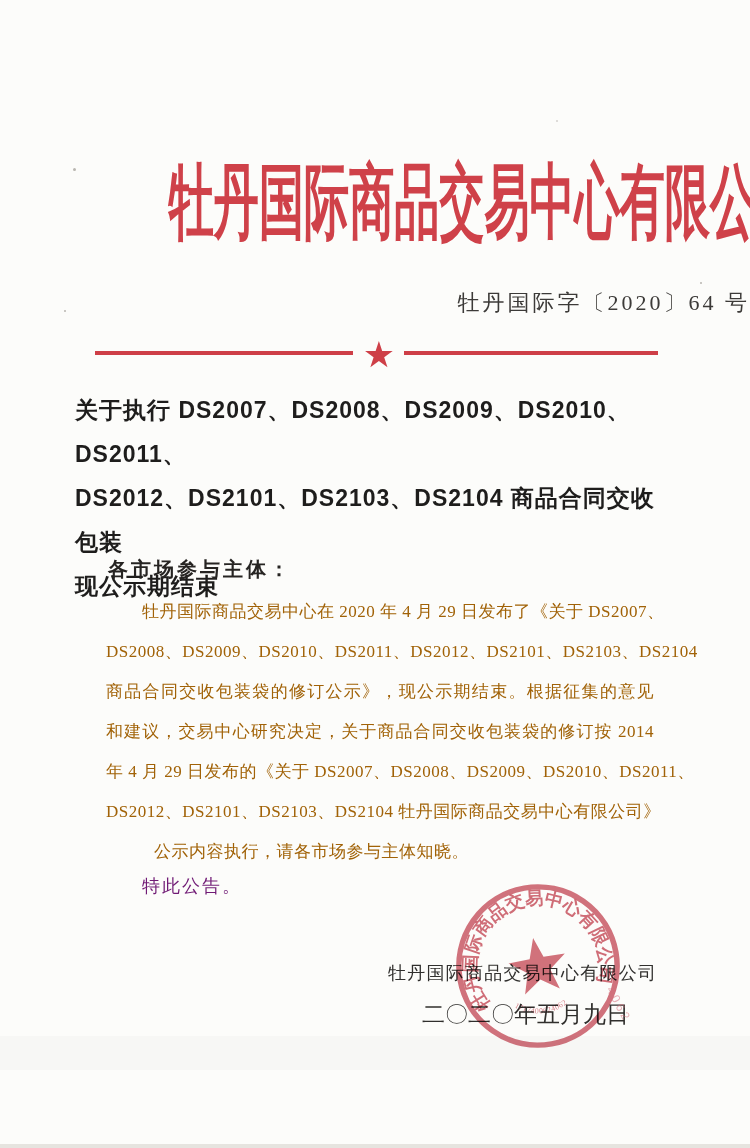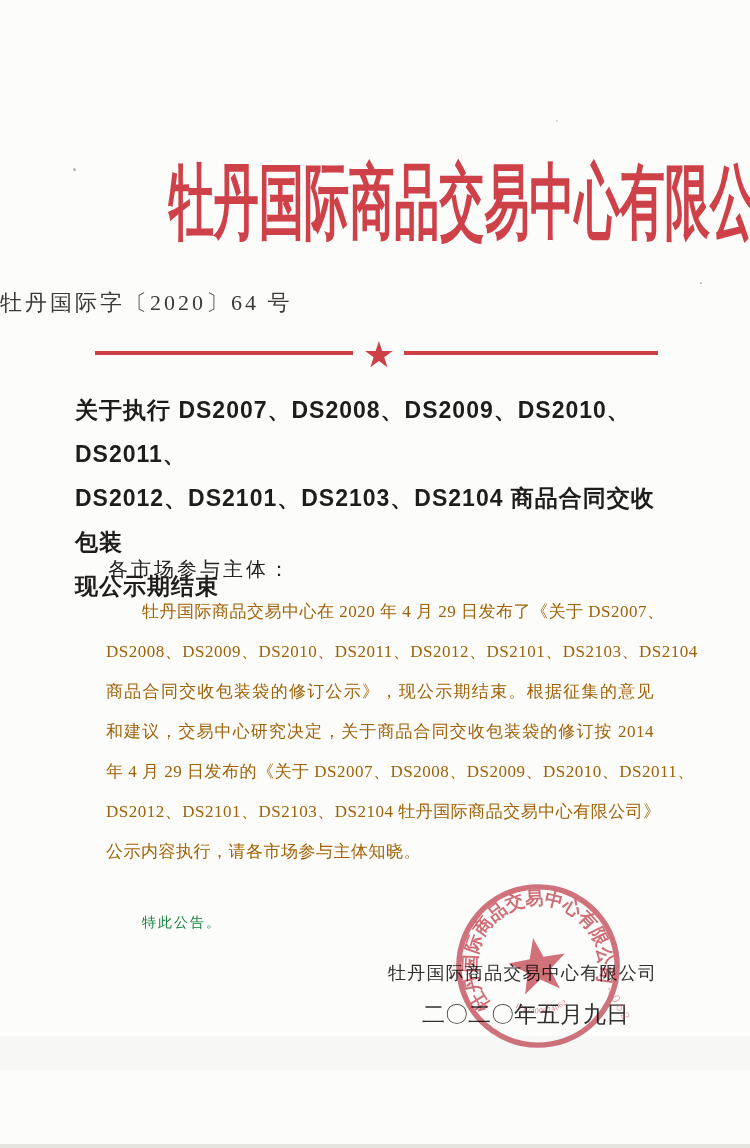--- a/index.html
+++ b/index.html
@@ -18,21 +18,21 @@
     position:absolute;top:152px;left:0;width:750px;height:100px;
     text-align:center;line-height:100px;
     font-family:"Liberation Sans", sans-serif;
     font-weight:700;font-size:82px;letter-spacing:0;
     color:#cf4149;
     transform:scaleX(0.55);transform-origin:center center;
     white-space:nowrap;
   }
   .doc-number{
     position:absolute;top:288px;left:0;width:750px;
-    text-align:left;font-size:22px;letter-spacing:3px;color:#3c3a38;
+    text-align:right;font-size:22px;letter-spacing:3px;color:#3c3a38;
   }
   
   .rule{position:absolute;top:351px;height:4px;background:#ce3f47;}
   .rule-left{left:95px;width:258px;}
   .rule-right{left:404px;width:254px;}
   .divider-star{
     position:absolute;top:335px;left:357px;width:44px;height:40px;
     text-align:center;line-height:40px;font-size:36px;color:#ce3f47;
     font-family:"DejaVu Sans", sans-serif;
   }
@@ -40,36 +40,36 @@
   .notice-title{
     position:absolute;top:388px;left:75px;width:600px;
     text-align:left;
     font-family:"Liberation Sans", sans-serif;
     font-weight:700;font-size:23px;line-height:44px;
     color:#1e1d1c;letter-spacing:1px;
   }
   
   .salutation{
     position:absolute;top:556px;left:108px;
-    font-size:20px;font-weight:400;letter-spacing:3px;color:#262422;
+    font-size:20px;font-weight:700;letter-spacing:3px;color:#262422;
   }
   .body-paragraph{
     position:absolute;top:592px;left:106px;width:548px;
   }
   .p-line{
     height:40px;line-height:40px;font-size:17px;
     letter-spacing:0.5px;color:#a16207;
     text-align:justify;text-align-last:justify;
     word-break:keep-all;white-space:nowrap;overflow:visible;
   }
   .p-line.indent{padding-left:36px;}
-  .p-line.no-stretch{text-align:right;text-align-last:left;white-space:normal;}
+  .p-line.no-stretch{text-align:right;text-align-last:left;white-space:normal;margin-left:48px;}
   .closing-line{
     position:absolute;top:868px;left:142px;
-    font-size:14px;letter-spacing:2px;line-height:36px;color:#15803d;margin-top:37px;
+    font-size:18px;letter-spacing:2px;line-height:36px;color:#701a75;
   }
   
   .sig-company{
     position:absolute;top:958px;left:388px;width:268px;height:30px;
     line-height:30px;font-size:18px;color:#302f2d;
     text-align:justify;text-align-last:justify;white-space:nowrap;
   }
   .sig-date{
     position:absolute;top:1000px;left:422px;width:200px;height:30px;
     line-height:30px;font-size:23px;color:#302f2d;

